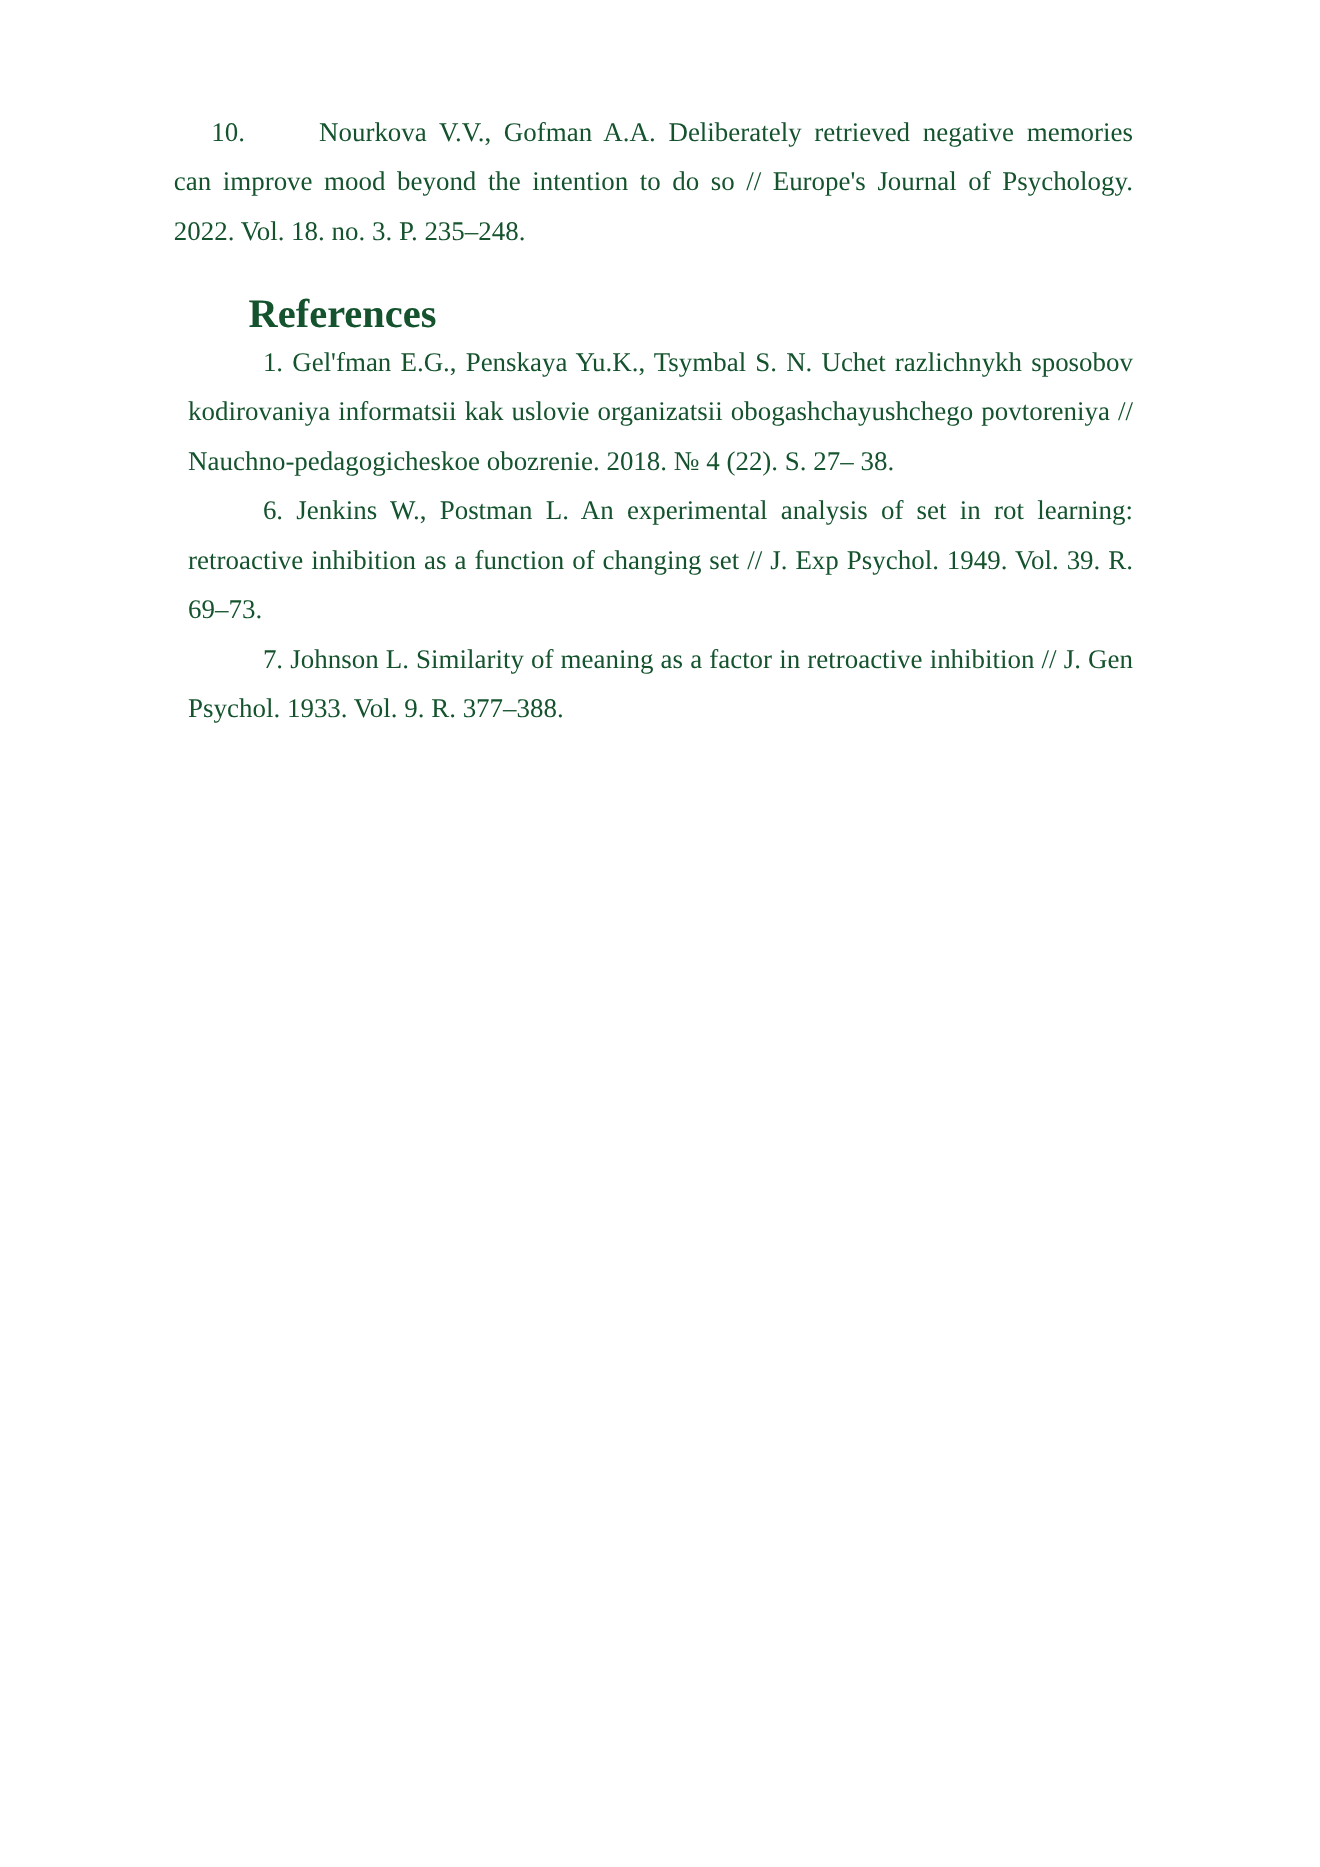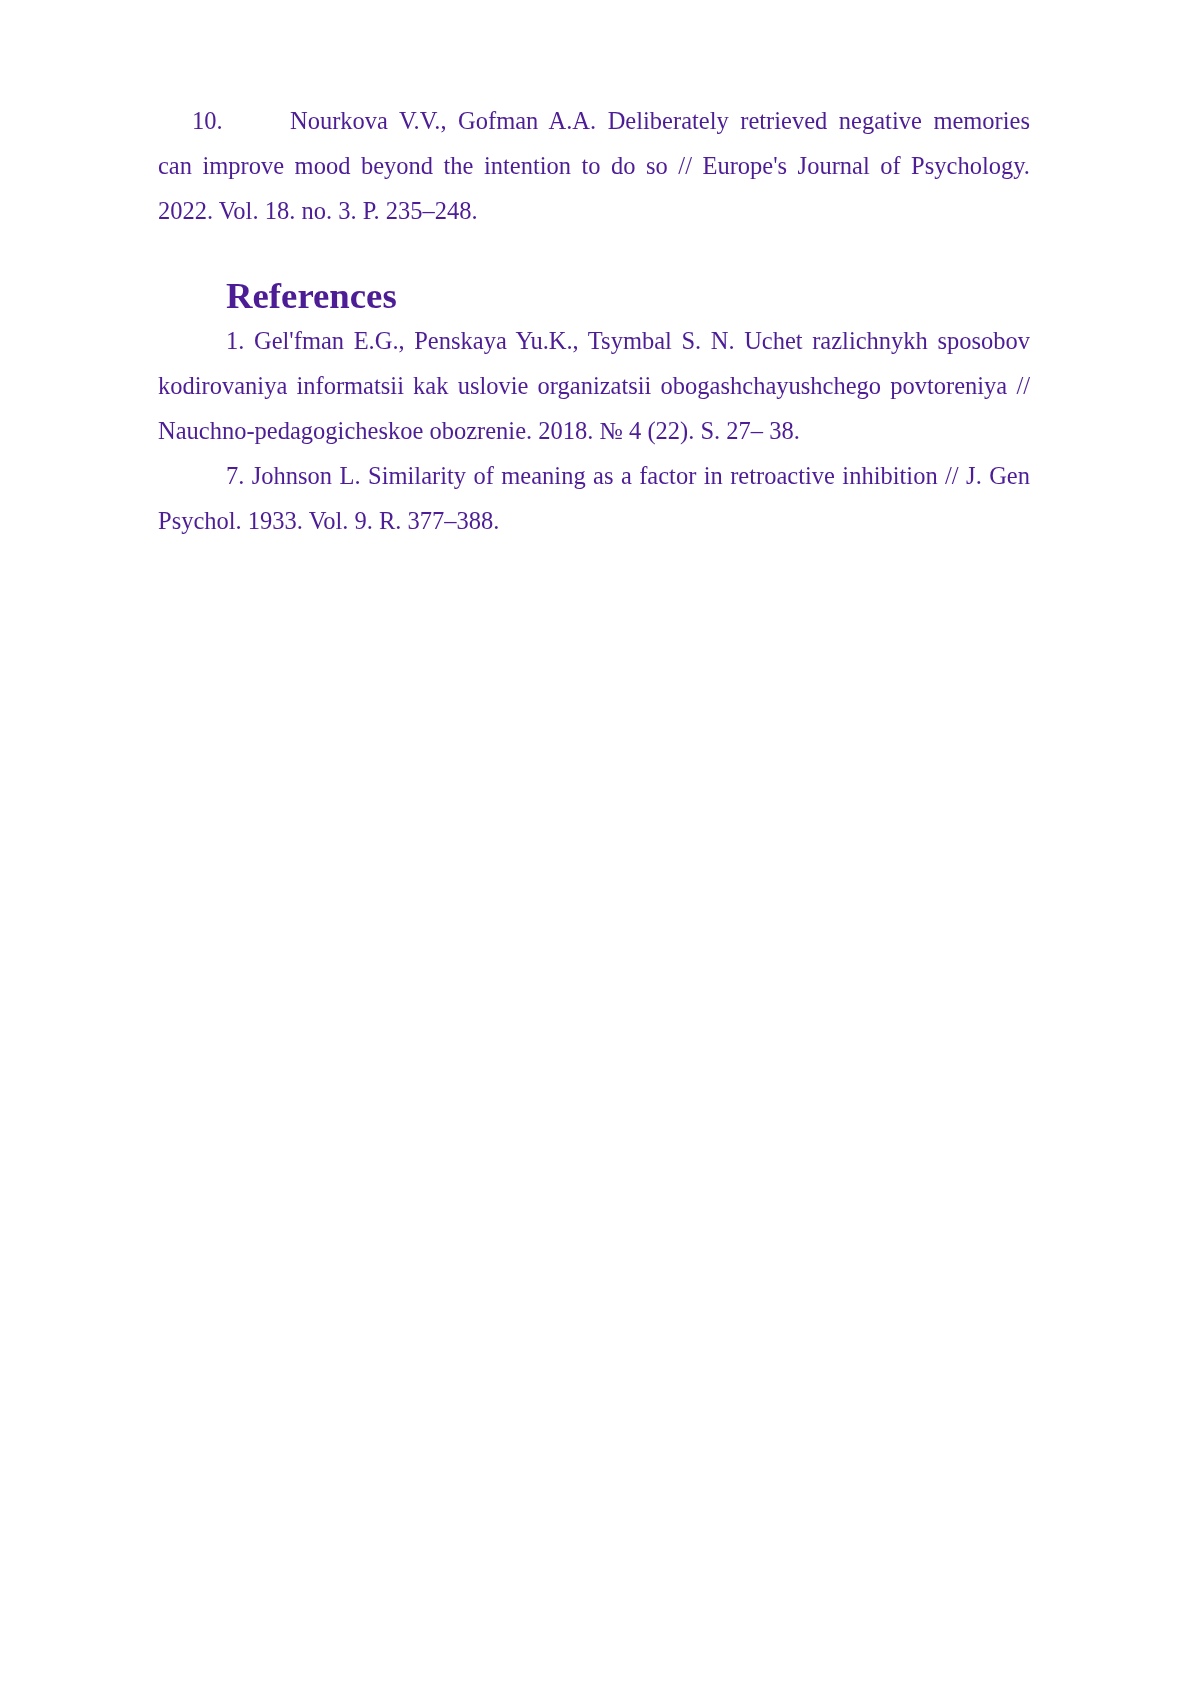--- a/index.html
+++ b/index.html
@@ -14,50 +14,52 @@
       overflow: hidden;
     }
     .page {
       position: absolute;
       left: 158px;
       top: 98px;
       width: 872px;
       font-family: "Liberation Serif", serif;
       font-size: 24.5px;
       line-height: 45px;
-      color: #4c1d95;
+      color: #14532d;
     }
     .para {
       margin: 0;
       text-align: justify;
       text-align-last: left;
     }
     .para.indent {
       text-indent: 68px;
+      margin-left: 13px;
     }
     .para.first-item {
       text-indent: 34px;
     }
     .num-wide {
       display: inline-block;
       width: 98px;
       text-indent: 0;
     }
     .heading {
-      margin: 40px 0 0 0;
+      margin: 29px 0 0 0;
       text-align: left;
       font-weight: bold;
       padding-left: 68px;
     }
   </style>
 </head>
 <body>
 
 <div class="page">
 
   <p class="para first-item"><span class="num-wide">10.</span><span>Nourkova V.V., Gofman A.A. Deliberately retrieved negative memories can improve mood beyond the intention to do so // Europe's Journal of Psychology. 2022. Vol. 18. no. 3. P. 235–248.</span></p>
 
   <h2 class="para heading">References</h2>
 
   <p class="para indent">1. Gel'fman E.G., Penskaya Yu.K., Tsymbal S. N. Uchet razlichnykh sposobov kodirovaniya informatsii kak uslovie organizatsii obogashchayushchego povtoreniya // Nauchno-pedagogicheskoe obozrenie. 2018. № 4 (22). S. 27– 38.</p>
+  <p class="para indent">6. Jenkins W., Postman L. An experimental analysis of set in rot learning: retroactive inhibition as a function of changing set // J. Exp Psychol. 1949. Vol. 39. R. 69–73.</p>
   <p class="para indent">7. Johnson L. Similarity of meaning as a factor in retroactive inhibition // J. Gen Psychol. 1933. Vol. 9. R. 377–388.</p>
 
 </div>
 
 </body></html>

